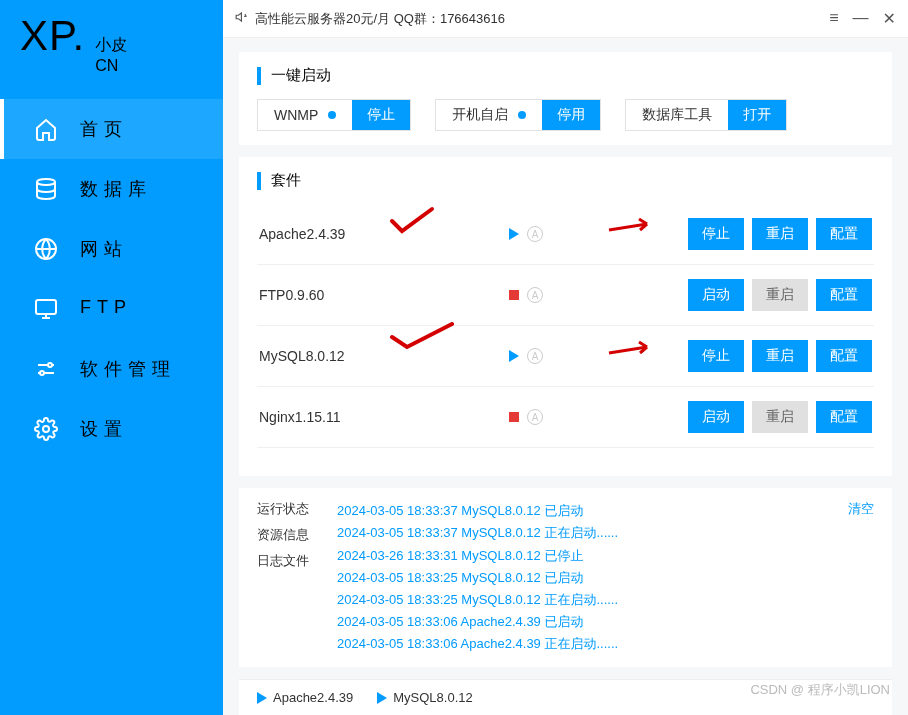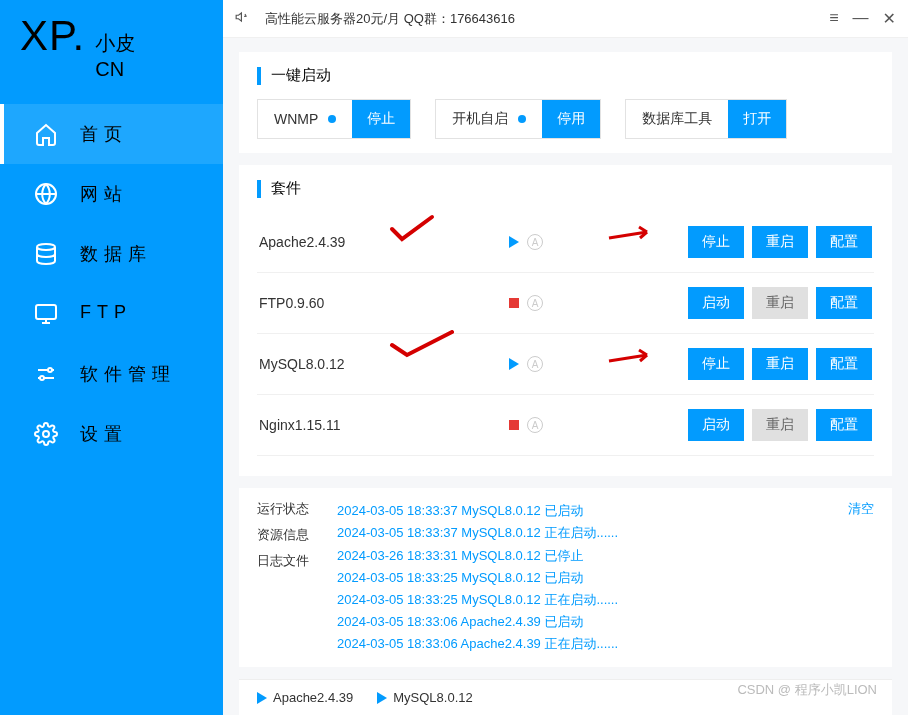--- a/index.html
+++ b/index.html
@@ -1,54 +1,54 @@
 <!DOCTYPE html>
 <html><head>
 <meta charset="utf-8">
 <style>
 * { margin: 0; padding: 0; box-sizing: border-box; font-family: "Microsoft YaHei", Arial, sans-serif; }
 body { width: 908px; height: 715px; background: #fff; display: flex; overflow: hidden; }
 .sidebar { width: 223px; background: #029bfe; color: #000000; flex-shrink: 0; }
 .logo-area { padding: 12px 20px 22px; display: flex; align-items: baseline; gap: 10px; }
 .logo-xp { font-size: 42px; font-weight: 300; letter-spacing: 1px; }
-.logo-cn { font-size: 20px; line-height: 1.3; }
+.logo-cn { font-size: 16px; line-height: 1.3; }
 .nav-item { display: flex; gap: 22px; padding: 18px 34px; font-size: 18px; cursor: pointer; letter-spacing: 6px; }
 .nav-item.active { background: #1ea7fe; position: relative; }
 .nav-item.active::before { content: ""; position: absolute; left: 0; top: 0; bottom: 0; width: 4px; background: #fff; }
 .icon { width: 24px; height: 24px; display: inline-flex; align-items: center; justify-content: center; }
 .main { flex: 1; display: flex; flex-direction: column; background: #f6f7f9; }
 .titlebar { background: #fff; height: 38px; display: flex; align-items: center; padding: 0 12px; font-size: 13px; color: #333; border-bottom: 1px solid #f0f0f0; }
-.titlebar .announce { flex: 1; display: flex; align-items: center; gap: 16px; }
+.titlebar .announce { flex: 1; display: flex; align-items: center; gap: 6px; }
 .titlebar .win-controls { display: flex; gap: 14px; font-size: 16px; color: #555; }
 .content { flex: 1; padding: 14px 16px 0; display: flex; flex-direction: column; gap: 12px; overflow: hidden; }
 .panel { background: #fff; padding: 14px 18px; }
 .panel-title { display: flex; align-items: center; gap: 10px; font-size: 15px; font-weight: 500; margin-bottom: 14px; }
 .panel-title::before { content: ""; width: 4px; height: 18px; background: #029bfe; }
 .quick-row { display: flex; gap: 24px; }
-.quick-box { border: 1px solid #e2e2e2; height: 40px; display: flex; align-items: center; }
+.quick-box { border: 1px solid #e2e2e2; height: 32px; display: flex; align-items: center; }
 .quick-box .lbl { padding: 0 16px; font-size: 14px; color: #333; display: flex; align-items: center; gap: 10px; }
 .dot { width: 8px; height: 8px; border-radius: 50%; background: #029bfe; display: inline-block; }
 .quick-box .btn { background: #029bfe; color: #fff; height: 100%; padding: 0 15px; font-size: 14px; display: flex; align-items: center; cursor: pointer; }
 .suite-row { display: flex; align-items: center; padding: 14px 2px; border-bottom: 1px solid #f0f0f0; }
 .suite-row:last-child { border-bottom: none; }
 .suite-name { flex: 0 0 250px; font-size: 14px; color: #333; position: relative; }
 .suite-status { flex: 1; display: flex; align-items: center; gap: 8px; font-size: 14px; }
 .suite-actions { display: flex; gap: 8px; }
 .sbtn { width: 56px; height: 32px; display: flex; align-items: center; justify-content: center; font-size: 14px; cursor: pointer; color: #fff; background: #029bfe; }
 .sbtn.gray { background: #e0e0e0; color: #666; }
 .play-tri { width: 0; height: 0; border-left: 10px solid #029bfe; border-top: 6px solid transparent; border-bottom: 6px solid transparent; }
 .stop-sq { width: 10px; height: 10px; background: #e53935; }
 .circle-a { width: 16px; height: 16px; border: 1.5px solid #ccc; border-radius: 50%; display: inline-flex; align-items: center; justify-content: center; font-size: 10px; color: #ccc; }
 .logs { background: #fff; padding: 12px 18px; display: flex; font-size: 13px; }
 .log-tabs { width: 80px; display: flex; flex-direction: column; gap: 8px; color: #333; }
 .log-lines { flex: 1; color: #029bfe; line-height: 1.7; overflow: hidden; }
 .log-clear { color: #029bfe; cursor: pointer; font-size: 13px; }
 .statusbar { background: #fff; padding: 10px 18px; font-size: 13px; display: flex; gap: 24px; align-items: center; border-top: 1px solid #eee; }
 .statusbar .running { display: flex; align-items: center; gap: 6px; color: #333; }
-.watermark { position: absolute; right: 31px; bottom: 16px; color: #bbb; font-size: 13px; }
+.watermark { position: absolute; right: 18px; bottom: 16px; color: #bbb; font-size: 13px; }
 .red-check { position: absolute; width: 50px; height: 30px; pointer-events: none; }
 .red-arrow { position: absolute; width: 50px; height: 20px; pointer-events: none; }
 </style>
 </head>
 <body>
 
 <div class="sidebar">
   <div class="logo-area">
     <span class="logo-xp">XP.</span>
     <span class="logo-cn">
@@ -59,34 +59,34 @@
     <span class="icon">
         <svg viewBox="0 0 24 24" width="24" height="24" fill="none" stroke="#fff" stroke-width="2">
           <path d="M3 11l9-8 9 8v10a2 2 0 01-2 2h-4v-7h-6v7H5a2 2 0 01-2-2z"></path>
         </svg>
       </span>
     <span>首页</span>
   </div>
   <div class="nav-item">
     <span class="icon">
         <svg viewBox="0 0 24 24" width="24" height="24" fill="none" stroke="#fff" stroke-width="2">
+          <ellipse cx="12" cy="5" rx="9" ry="3"></ellipse>
+          <path d="M3 5v14c0 1.7 4 3 9 3s9-1.3 9-3V5M3 12c0 1.7 4 3 9 3s9-1.3 9-3"></path>
+        </svg>
+      </span>
+    <span>数据库</span>
+  </div>
+  <div class="nav-item">
+    <span class="icon">
+        <svg viewBox="0 0 24 24" width="24" height="24" fill="none" stroke="#fff" stroke-width="2">
           <circle cx="12" cy="12" r="10"></circle>
           <path d="M2 12h20M12 2a15 15 0 010 20M12 2a15 15 0 000 20"></path>
         </svg>
       </span>
     <span>网站</span>
-  </div>
-  <div class="nav-item">
-    <span class="icon">
-        <svg viewBox="0 0 24 24" width="24" height="24" fill="none" stroke="#fff" stroke-width="2">
-          <ellipse cx="12" cy="5" rx="9" ry="3"></ellipse>
-          <path d="M3 5v14c0 1.7 4 3 9 3s9-1.3 9-3V5M3 12c0 1.7 4 3 9 3s9-1.3 9-3"></path>
-        </svg>
-      </span>
-    <span>数据库</span>
   </div>
   <div class="nav-item">
     <span class="icon">
         <svg viewBox="0 0 24 24" width="24" height="24" fill="none" stroke="#fff" stroke-width="2">
           <rect x="2" y="3" width="20" height="14" rx="2"></rect>
           <path d="M8 21h8M12 17v4"></path>
         </svg>
       </span>
     <span>FTP</span>
   </div>

